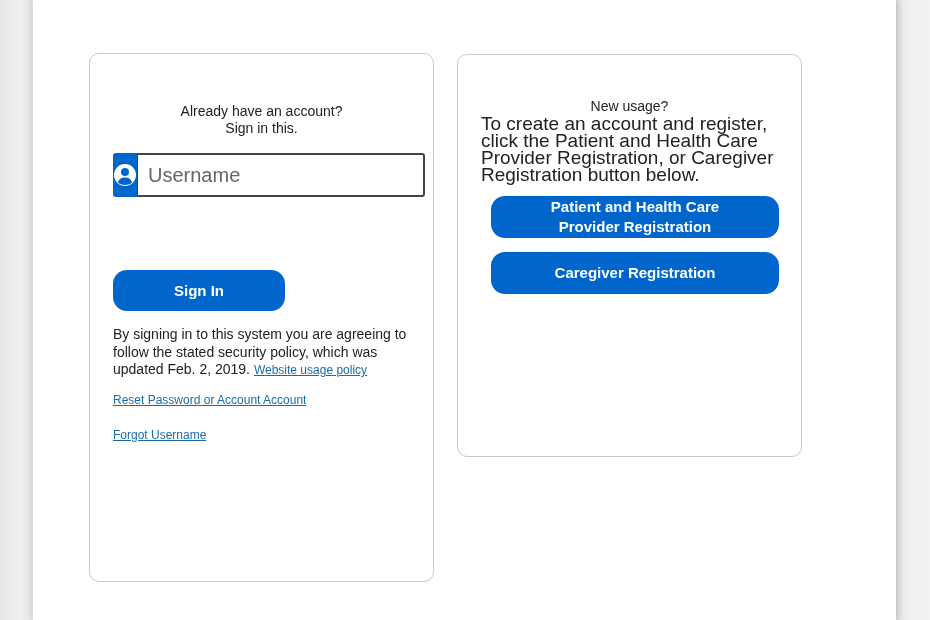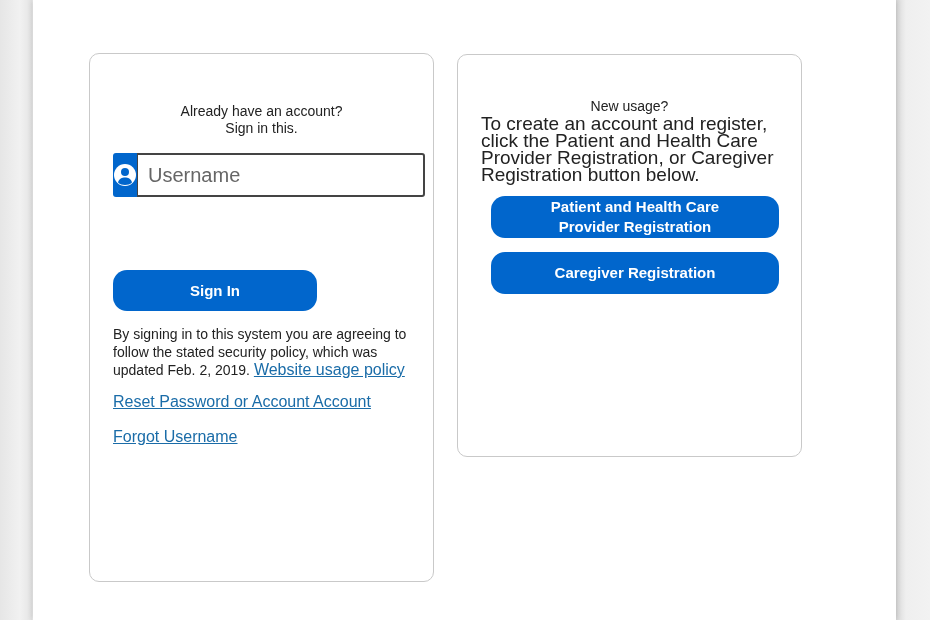--- a/index.html
+++ b/index.html
@@ -67,30 +67,30 @@
       border: none;
       border-radius: 14px;
       font-family: "Liberation Sans", "DejaVu Sans", sans-serif;
       font-weight: bold;
       font-size: 15px;
       line-height: 20px;
       text-align: center;
       display: flex; align-items: center; justify-content: center;
       cursor: pointer;
     }
-    .btn-signin { left: 23px; top: 216px; width: 204px; height: 41px; }
+    .btn-signin { left: 23px; top: 216px; width: 172px; height: 41px; }
     .btn-patient { left: 33px; top: 141px; width: 288px; height: 42px; white-space: pre-line; }
     .btn-caregiver { left: 33px; top: 197px; width: 288px; height: 42px; }
 
     .policy {
       position: absolute; left: 23px; top: 272px; width: 315px;
       font-size: 14px; line-height: 17.5px; color: #222;
     }
     a.link {
-      color: #1a6ca8; text-decoration: underline; font-size: 16px;
+      color: #1a6ca8; text-decoration: underline; font-size: 12px;
     }
     .link-reset { position: absolute; left: 23px; top: 339px; }
     .link-forgot { position: absolute; left: 23px; top: 374px; }
 
     .instructions {
       position: absolute; left: 23px; top: 60px; width: 305px;
       font-size: 19px; line-height: 17px; color: #222;
     }
   </style>
 </head>

